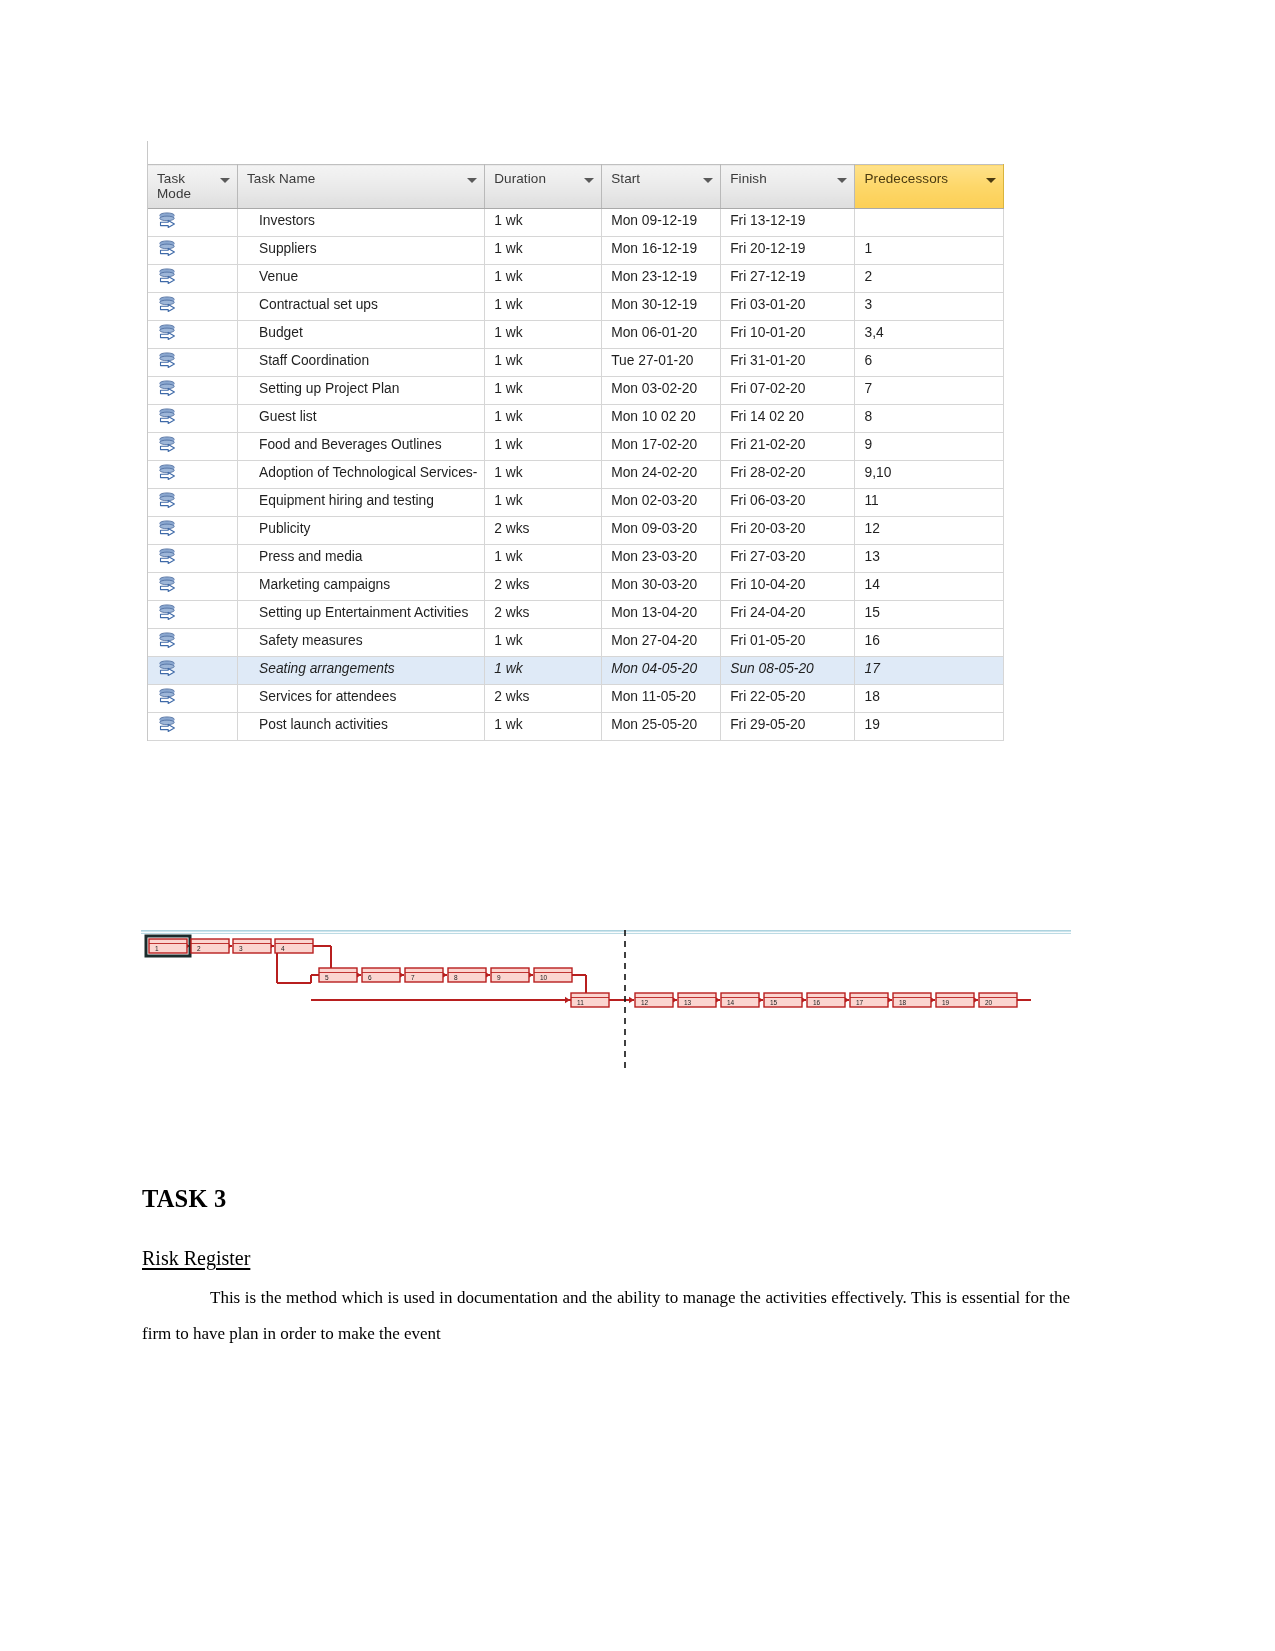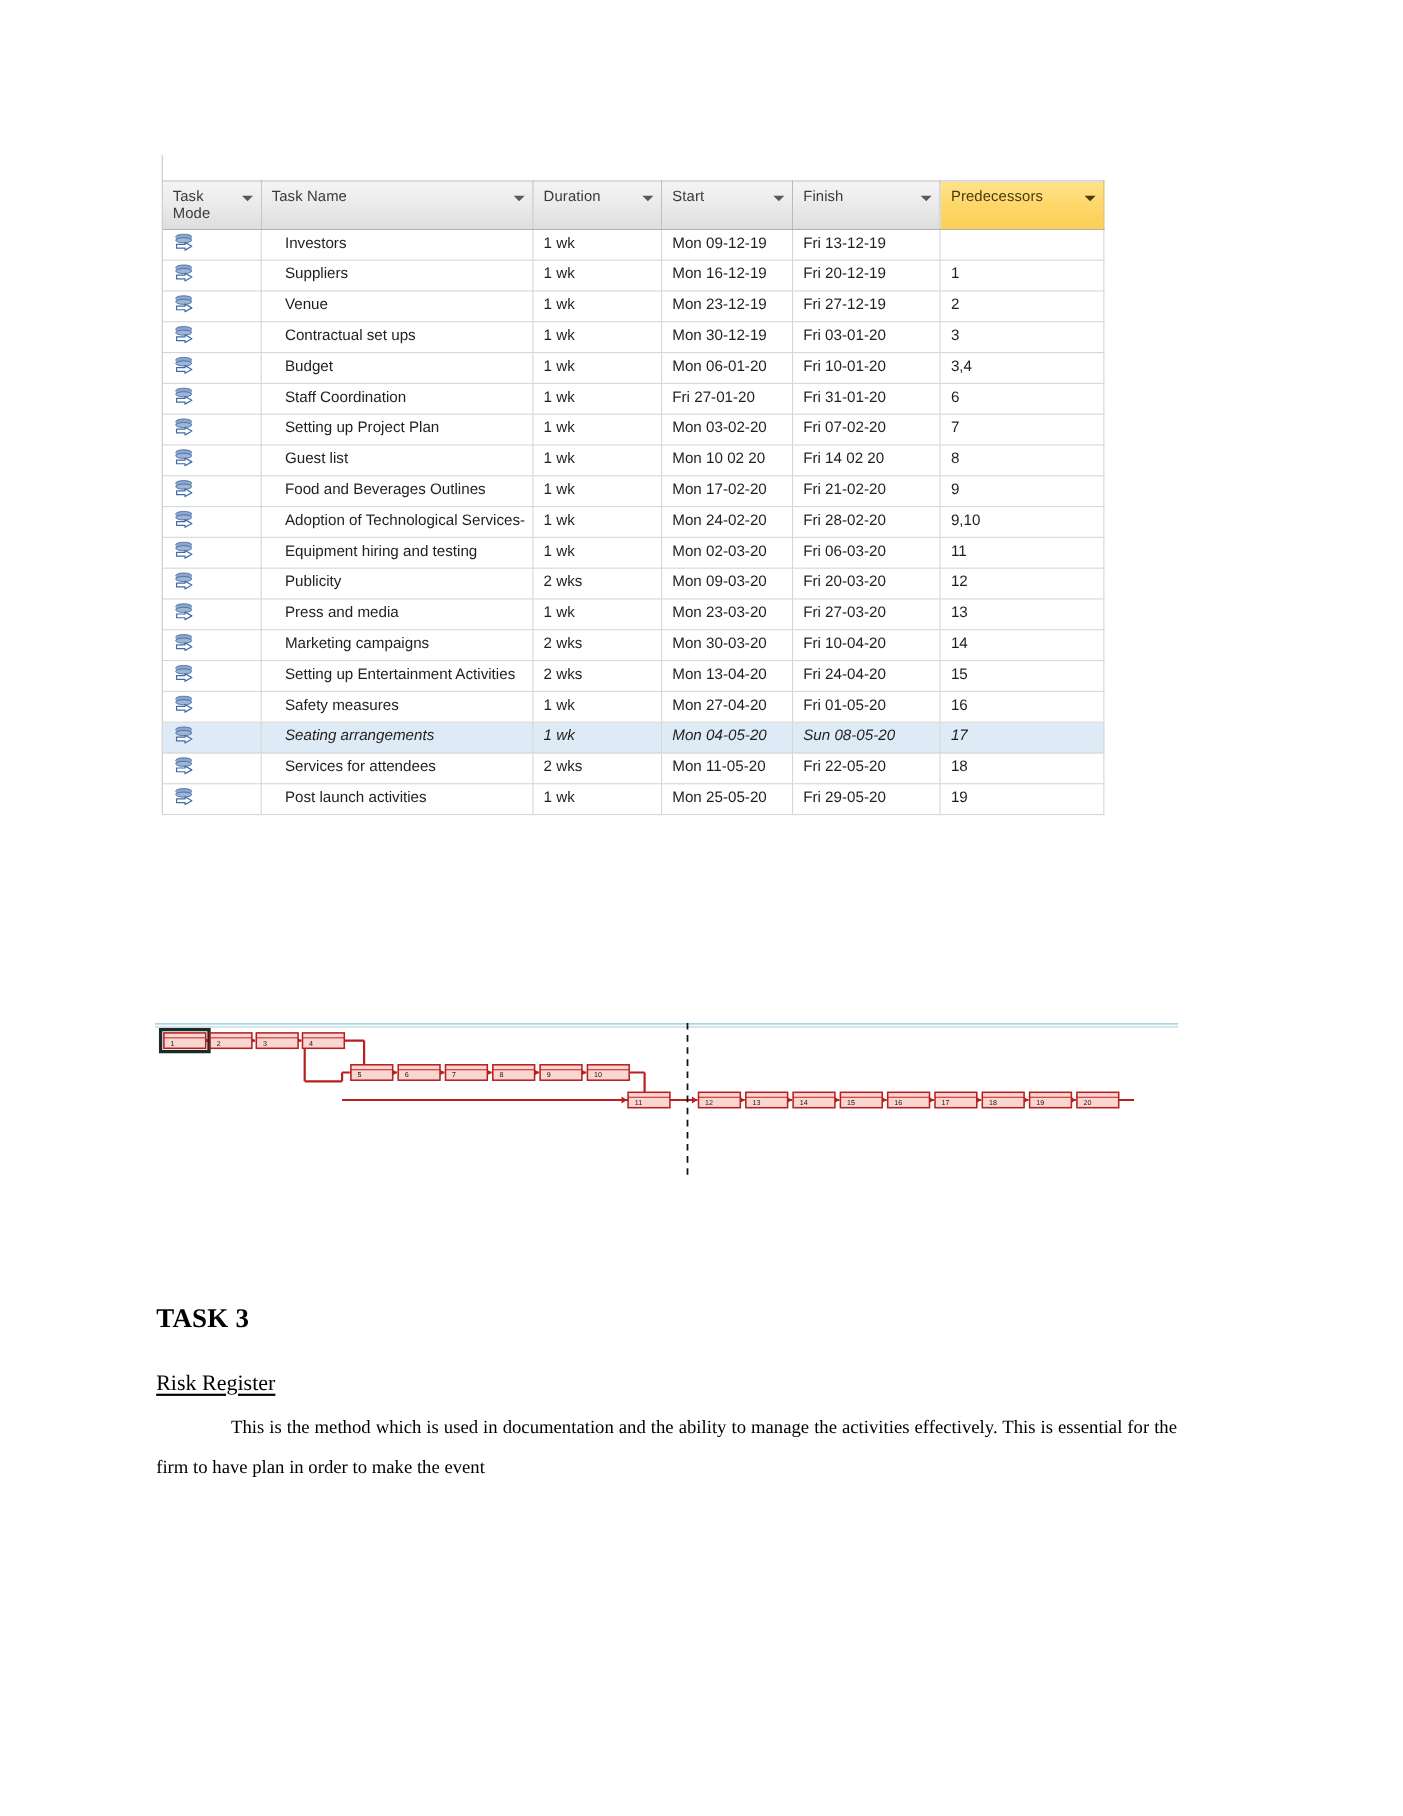--- a/index.html
+++ b/index.html
@@ -245,21 +245,21 @@
           <td class="td-mode">
             <svg class="mode-icon" viewBox="0 0 19 20">
               <ellipse cx="9" cy="3.2" rx="7.2" ry="2.3" fill="#8aa7cf" stroke="#4a6a9c" stroke-width="0.8"></ellipse>
               <rect x="1.8" y="3.2" width="14.4" height="3.2" fill="#8aa7cf" stroke="none"></rect>
               <ellipse cx="9" cy="6.4" rx="7.2" ry="2.3" fill="#9db6d8" stroke="#4a6a9c" stroke-width="0.8"></ellipse>
               <path d="M2.5 10.2 H10.2 V8.4 L16.4 11.9 L10.2 15.4 V13.6 H2.5 Z" fill="#ffffff" stroke="#3f6aa8" stroke-width="1.1" stroke-linejoin="round"></path>
             </svg>
           </td>
           <td class="td-name">Staff Coordination</td>
           <td>1 wk</td>
-          <td>Fri 27-01-20</td>
+          <td>Tue 27-01-20</td>
           <td>Fri 31-01-20</td>
           <td class="td-pred">6</td>
         </tr>
         <tr>
           <td class="td-mode">
             <svg class="mode-icon" viewBox="0 0 19 20">
               <ellipse cx="9" cy="3.2" rx="7.2" ry="2.3" fill="#8aa7cf" stroke="#4a6a9c" stroke-width="0.8"></ellipse>
               <rect x="1.8" y="3.2" width="14.4" height="3.2" fill="#8aa7cf" stroke="none"></rect>
               <ellipse cx="9" cy="6.4" rx="7.2" ry="2.3" fill="#9db6d8" stroke="#4a6a9c" stroke-width="0.8"></ellipse>
               <path d="M2.5 10.2 H10.2 V8.4 L16.4 11.9 L10.2 15.4 V13.6 H2.5 Z" fill="#ffffff" stroke="#3f6aa8" stroke-width="1.1" stroke-linejoin="round"></path>

